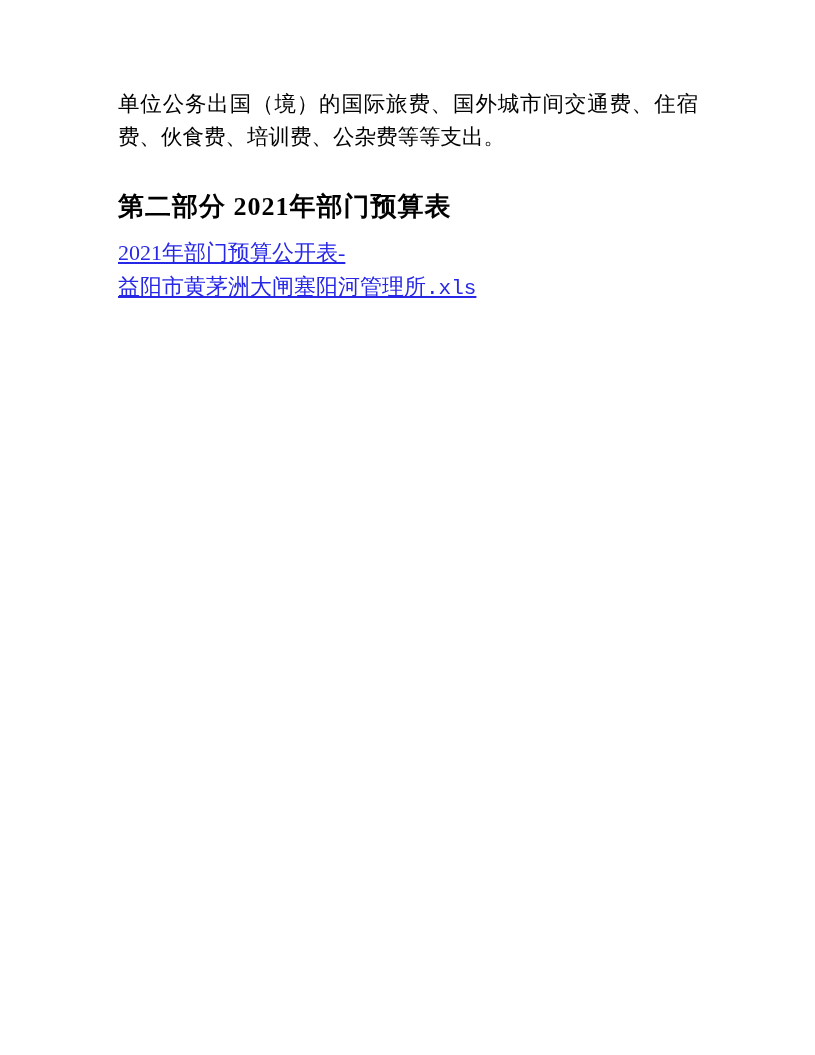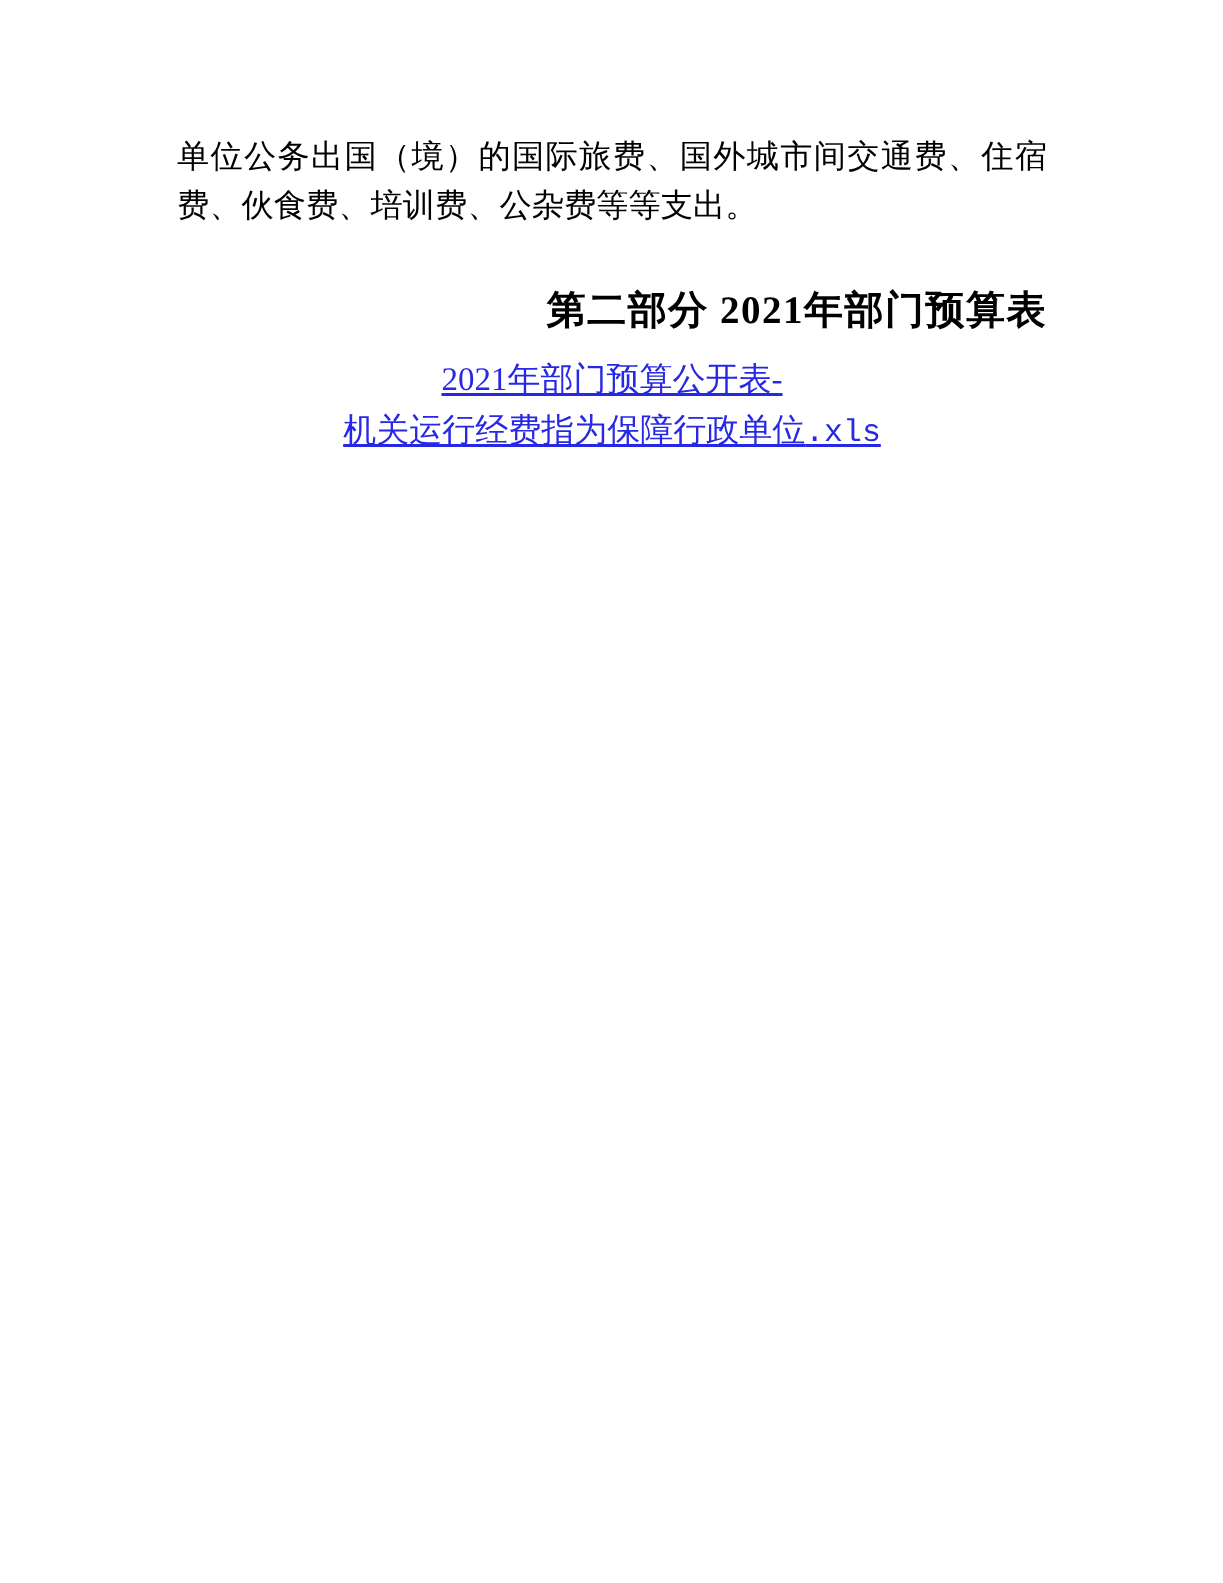--- a/index.html
+++ b/index.html
@@ -37,31 +37,31 @@
     text-justify: inter-ideograph;
     letter-spacing: 0px;
     font-family: "Liberation Serif", "DejaVu Serif", serif;
   }
   p.indent2 {
     text-indent: 43px;
   }
   .section-title {
     margin: 0;
     padding-top: 34px;
-    text-align: right;
+    text-align: left;
     font-size: 26px;
     font-weight: bold;
     line-height: 38px;
     letter-spacing: 1px;
     font-family: "Liberation Serif", "DejaVu Serif", serif;
   }
   .attachment-block {
     margin: 0;
     padding-top: 10px;
-    text-align: center;
+    text-align: left;
     line-height: 34px;
   }
   .attachment-link {
     color: #2727e6;
     text-decoration: underline;
     font-size: 22px;
     font-family: "Liberation Serif", "DejaVu Serif", serif;
     cursor: pointer;
   }
   .attachment-link .mono-tail {
@@ -78,17 +78,17 @@
 <div class="page">
   <div class="content">
 
     <p class="body-para">单位公务出国（境）的国际旅费、国外城市间交通费、住宿费、伙食费、培训费、公杂费等等支出。</p>
 
 
     <h2 class="section-title">第二部分  2021年部门预算表</h2>
 
     <div class="attachment-block">
       <a class="attachment-link link-line">2021年部门预算公开表-</a>
-      <a class="attachment-link link-line"><span>机关运行经费指为保障行政单位</span><span class="mono-tail">.xls</span></a>
+      <a class="attachment-link link-line"><span>益阳市黄茅洲大闸塞阳河管理所</span><span class="mono-tail">.xls</span></a>
     </div>
 
   </div>
 </div>
 
 </body></html>

